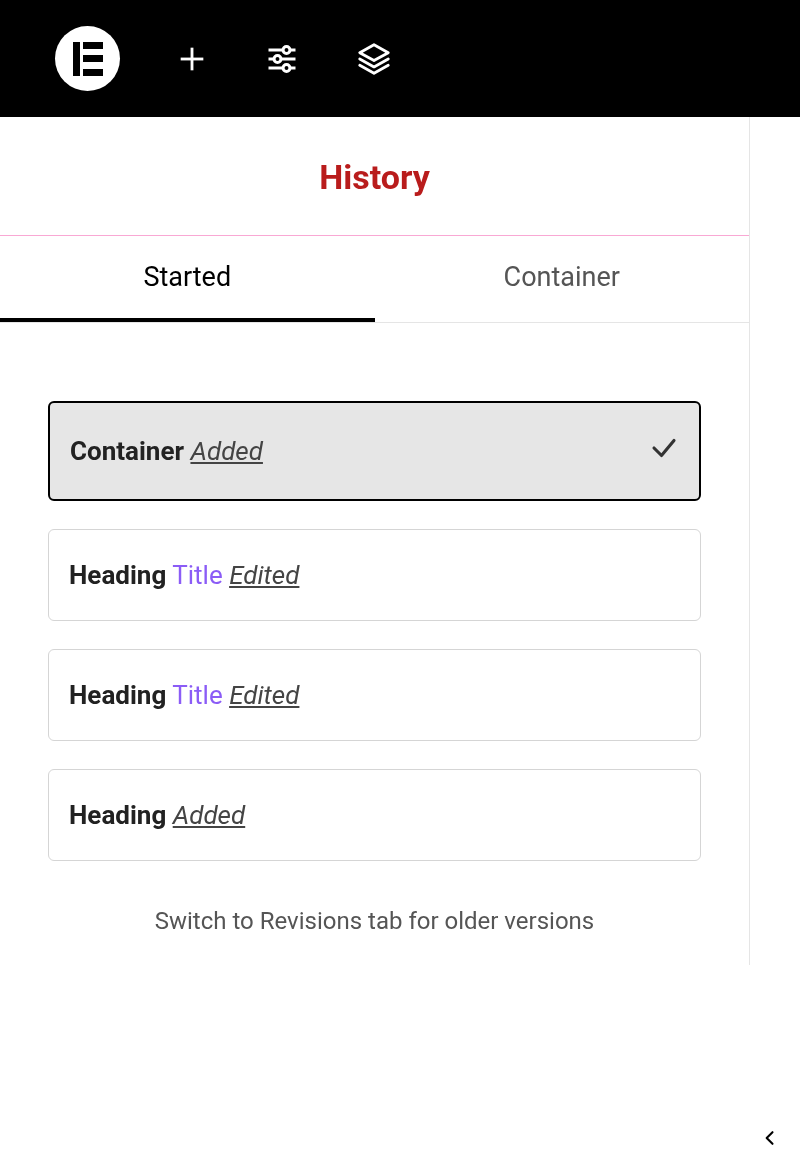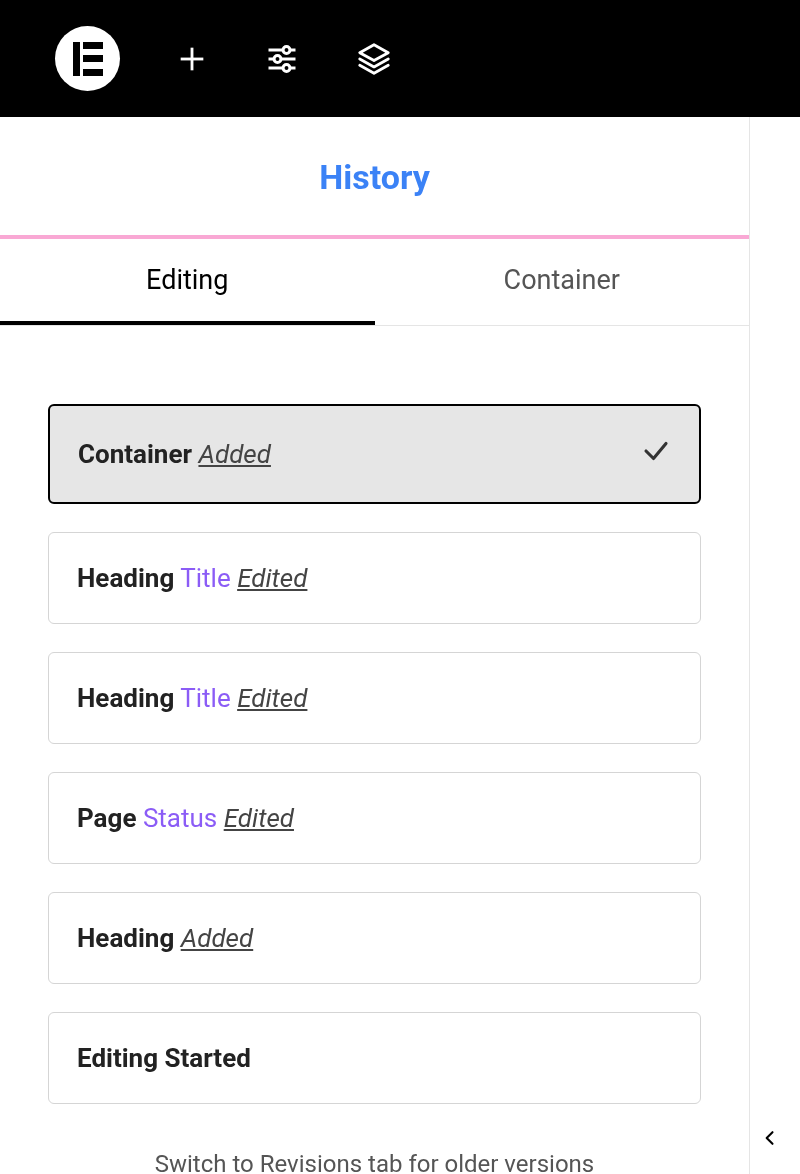--- a/index.html
+++ b/index.html
@@ -61,22 +61,22 @@
     }
     .panel {
       width: 750px;
       border-right: 1px solid #e5e5e5;
     }
     .panel-title {
       text-align: center;
       font-size: 34px;
       font-weight: 700;
       padding: 40px 0 38px;
-      color: #3b82f6;
-      border-bottom: 4px solid #f9a8d4;
+      color: #b91c1c;
+      border-bottom: 1px solid #f9a8d4;
     }
     .tabs {
       display: flex;
       border-bottom: 1px solid #e5e5e5;
     }
     .tab {
       flex: 1;
       text-align: center;
       padding: 25px 0;
       font-size: 27px;
@@ -91,21 +91,21 @@
     }
     .tabs .tab:first-child.active {
       border-bottom-width: 4px;
     }
     .history-list {
       padding: 78px 48px 0;
     }
     .history-item {
       border: 1px solid #d5d5d5;
       border-radius: 6px;
-      padding: 30px 28px;
+      padding: 30px 20px;
       margin-bottom: 28px;
       display: flex;
       align-items: center;
       justify-content: space-between;
       cursor: pointer;
       font-size: 26px;
     }
     .history-item.selected {
       background: #e6e6e6;
       border: 2px solid #000;
@@ -185,21 +185,21 @@
       <polyline points="3 12 12 17 21 12"></polyline>
       <polyline points="3 16 12 21 21 16"></polyline>
     </svg>
   </div>
 </div>
 
 <div class="panel">
   <div class="panel-title">History</div>
 
   <div class="tabs">
-    <div class="tab active">Editing</div>
+    <div class="tab active">Started</div>
     <div class="tab">Container</div>
   </div>
 
   <div class="history-list">
 
     <div class="history-item selected">
       <span class="text"><span class="element-name">Container</span> <span class="action">Added</span></span>
       <span class="check-icon">
         <svg width="30" height="30" viewBox="0 0 24 24" fill="none" stroke="currentColor" stroke-width="2.5" stroke-linecap="round" stroke-linejoin="round">
           <polyline points="4 12 10 18 20 6"></polyline>
@@ -208,31 +208,25 @@
     </div>
 
     <div class="history-item">
       <span class="text"><span class="element-name">Heading</span> <span class="property">Title</span> <span class="action">Edited</span></span>
     </div>
 
     <div class="history-item">
       <span class="text"><span class="element-name">Heading</span> <span class="property">Title</span> <span class="action">Edited</span></span>
     </div>
 
-    <div class="history-item">
-      <span class="text"><span class="element-name">Page</span> <span class="property">Status</span> <span class="action">Edited</span></span>
-    </div>
 
     <div class="history-item">
       <span class="text"><span class="element-name">Heading</span> <span class="action">Added</span></span>
     </div>
 
-    <div class="history-item">
-      <span class="text"><span class="element-name">Editing Started</span></span>
-    </div>
 
   </div>
 
   <div class="footer-text">Switch to Revisions tab for older versions</div>
 </div>
 
 <div class="collapse-caret">
   <svg width="20" height="20" viewBox="0 0 24 24" fill="none" stroke="black" stroke-width="2.5" stroke-linecap="round" stroke-linejoin="round">
     <polyline points="15 5 8 12 15 19"></polyline>
   </svg>

